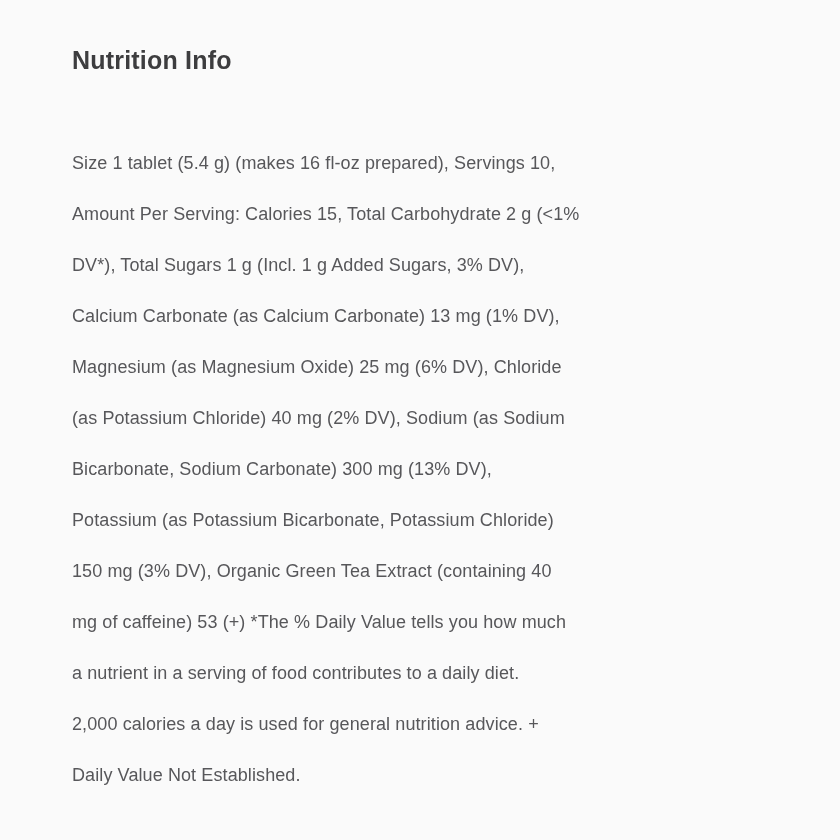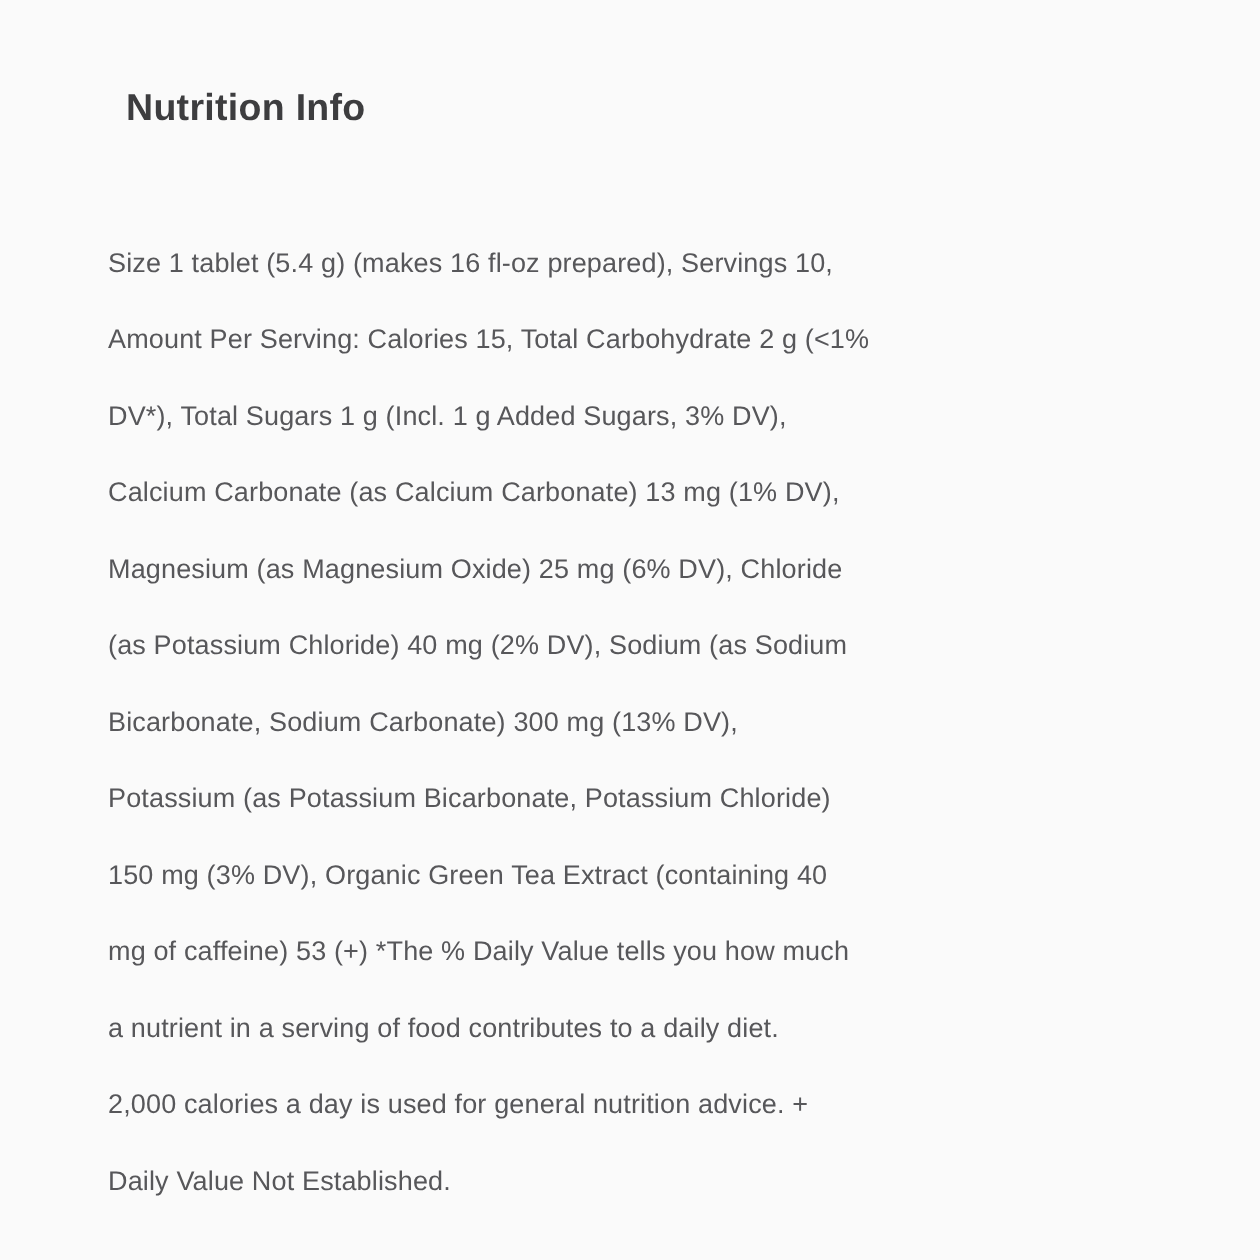--- a/index.html
+++ b/index.html
@@ -13,21 +13,21 @@
     font-family: "Liberation Sans", sans-serif;
     overflow: hidden;
   }
   .nutrition-section {
     box-sizing: border-box;
     width: 840px;
     height: 840px;
     padding: 46px 50px 0 72px;
   }
   .section-title {
-    margin: 12px;
+    margin: 0;
     font-size: 25px;
     font-weight: 700;
     letter-spacing: 0.2px;
     color: #3d3d3f;
   }
   .section-body {
     margin: 0;
     margin-top: 63px;
     font-size: 18px;
     font-weight: 400;

